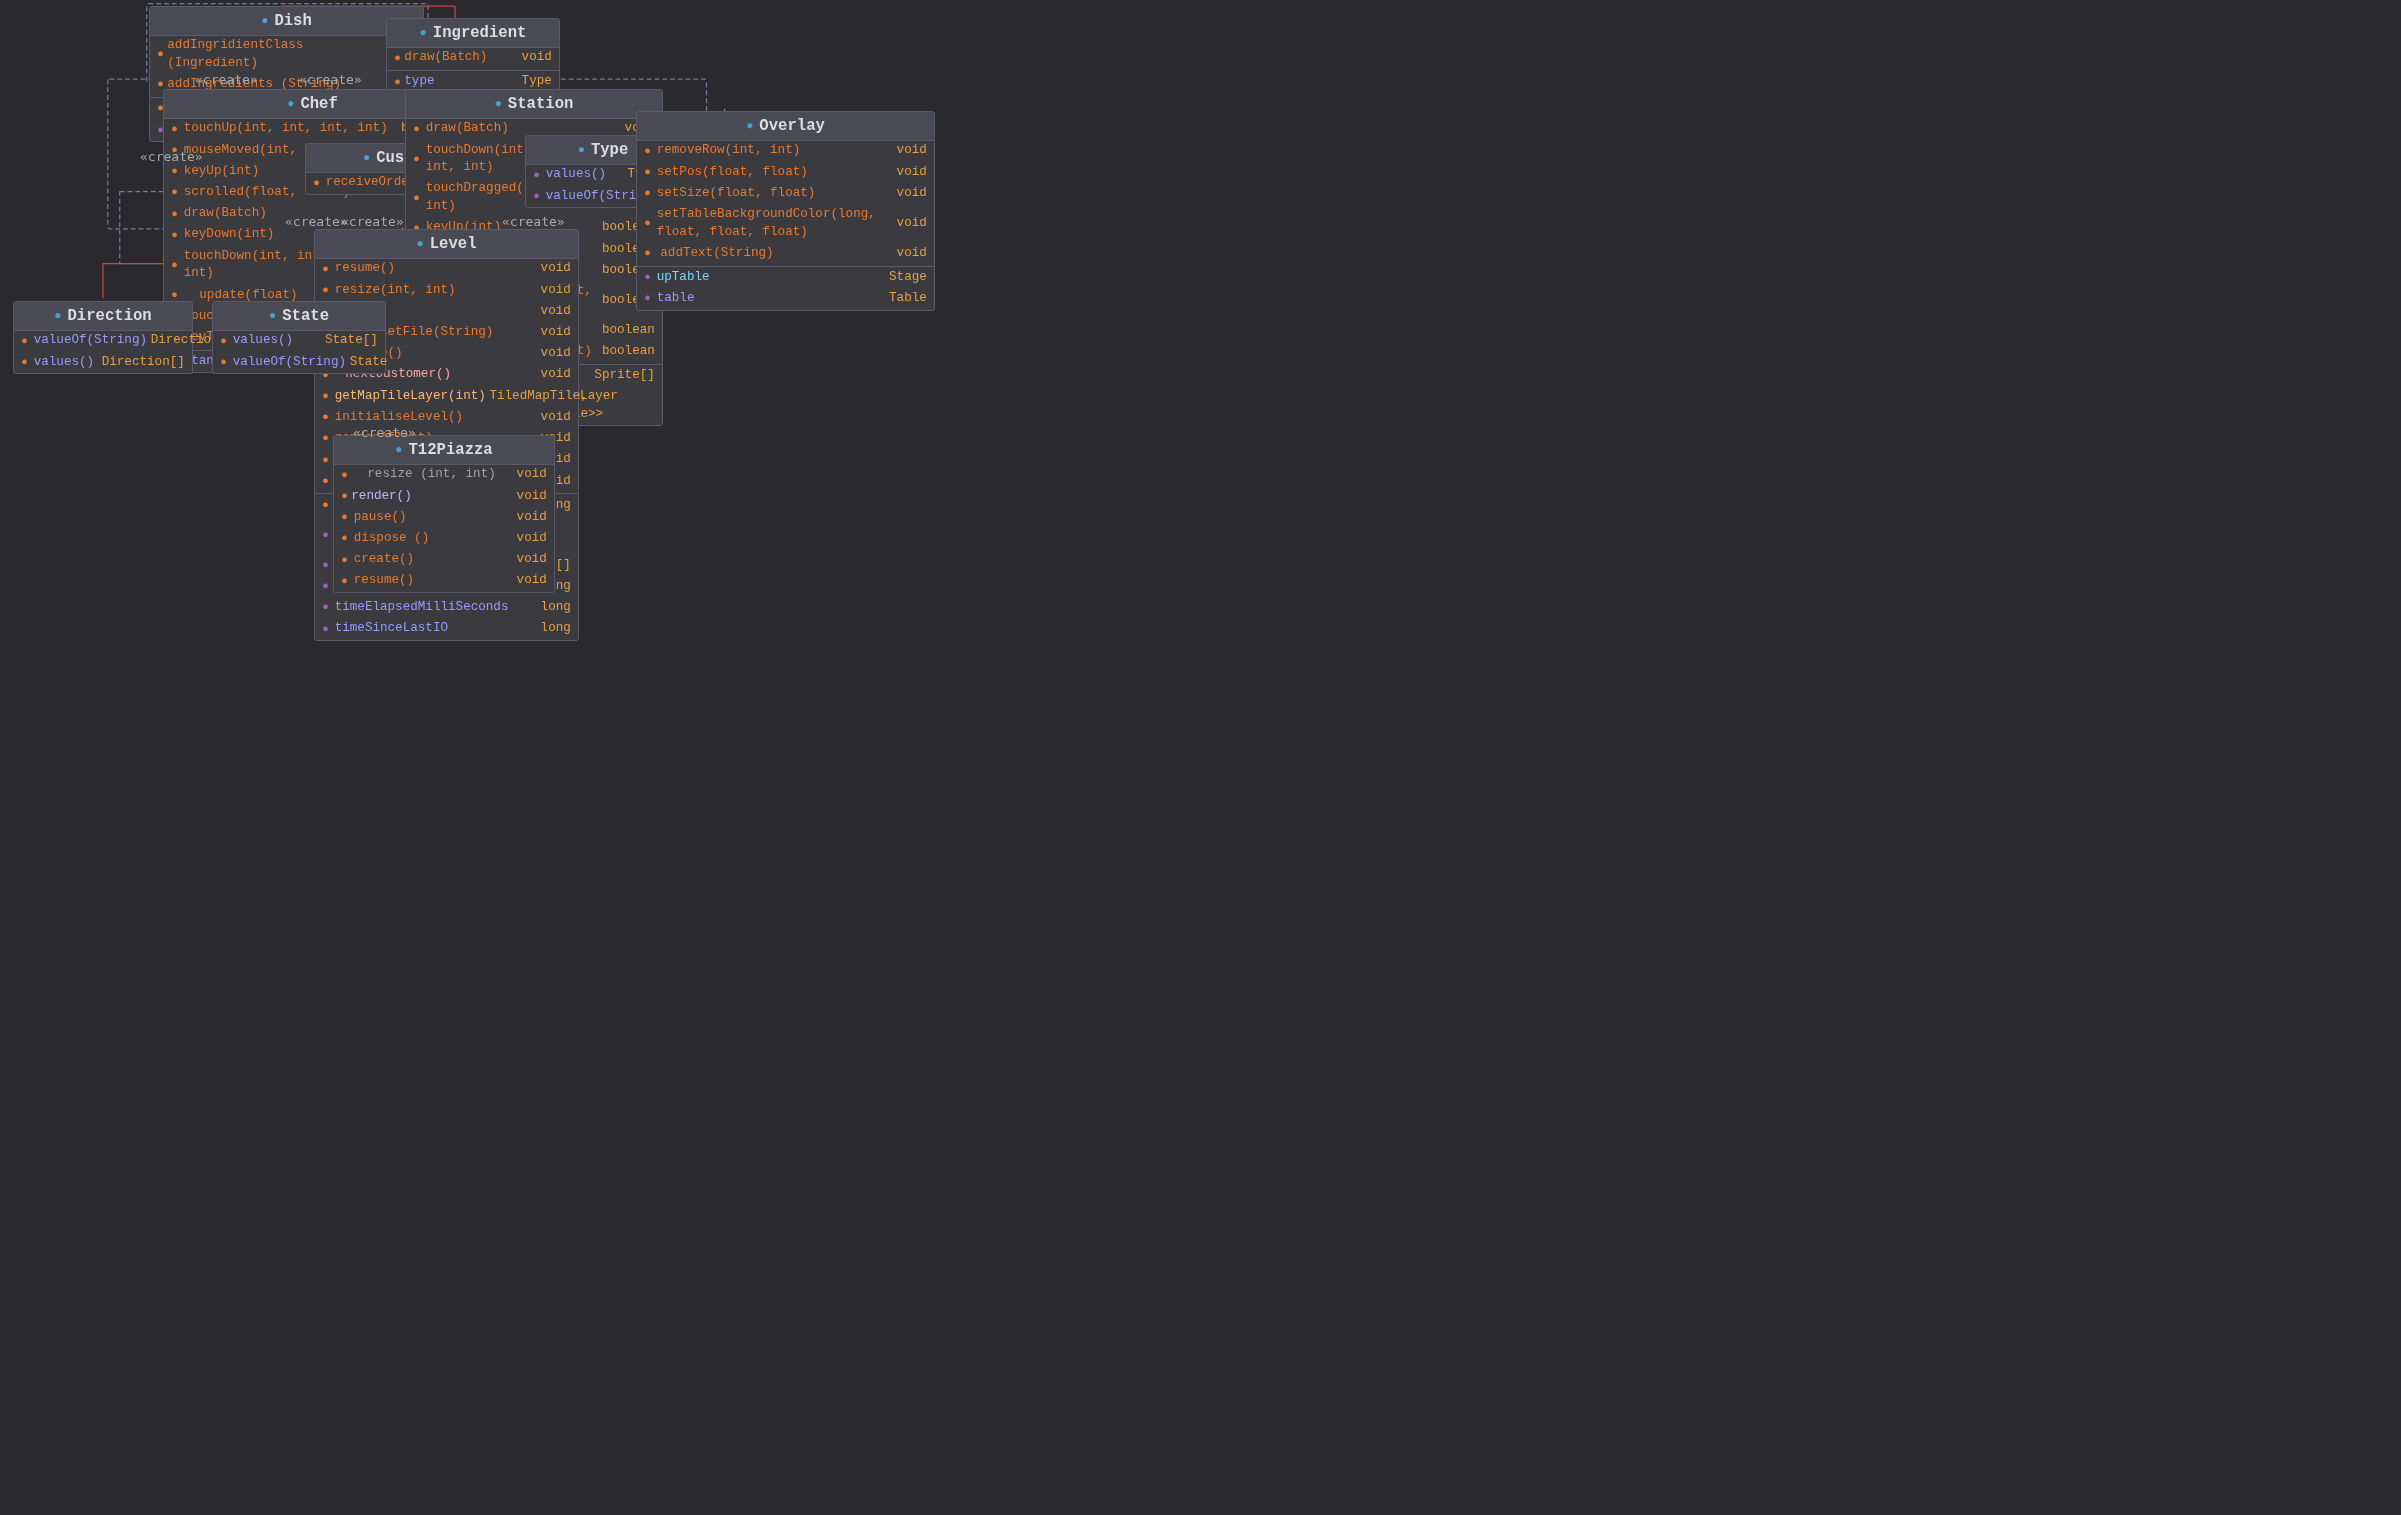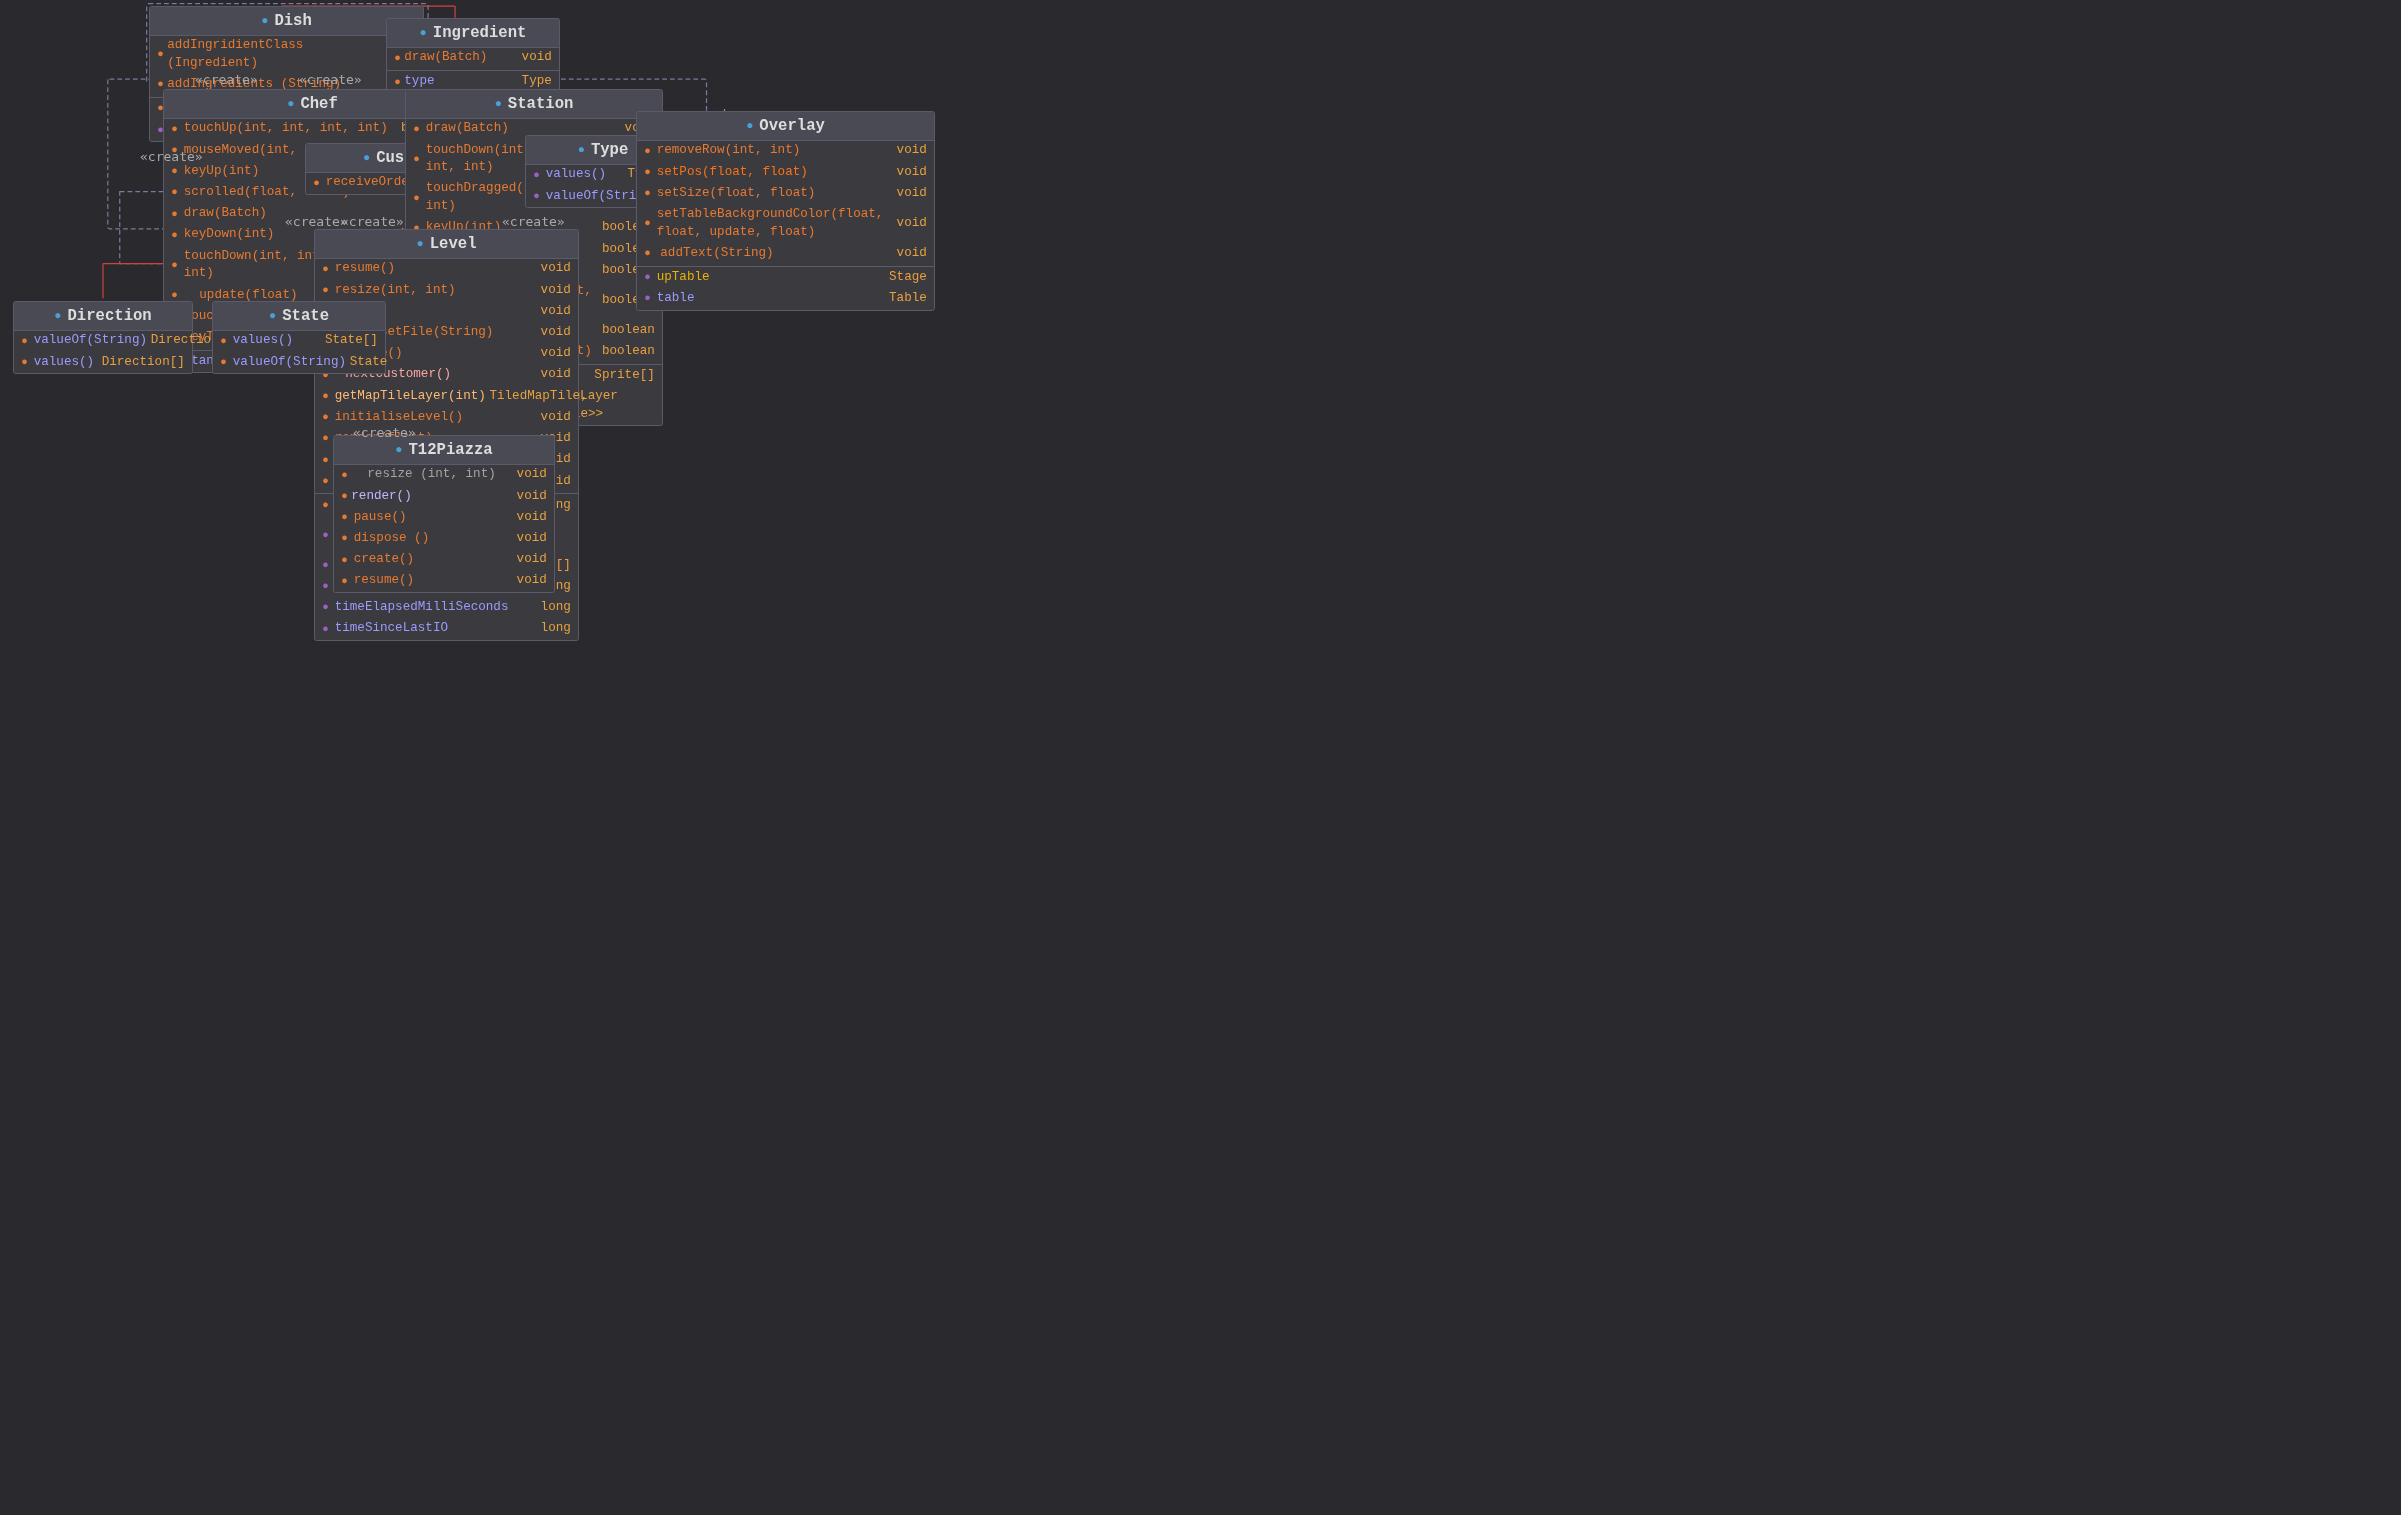--- a/index.html
+++ b/index.html
@@ -346,31 +346,31 @@
       <span style="color:#f97316;margin-left:2.4px">setPos(float, float)</span>
       <span class="return-type">void</span>
     </div>
   <div class="uml-row">
       <span class="dot-orange">●</span>
       <span style="color:#e87a30;margin-left:2.4px">setSize(float, float)</span>
       <span class="return-type">void</span>
     </div>
   <div class="uml-row">
       <span class="dot-orange">●</span>
-      <span style="color:#e87a30;margin-left:2.4px">setTableBackgroundColor(float, float, update, float)</span>
+      <span style="color:#e87a30;margin-left:2.4px">setTableBackgroundColor(long, float, float, float)</span>
       <span class="return-type">void</span>
     </div>
   <div class="uml-row">
       <span class="dot-orange">●</span>
       <span style="color:#e87a30;margin-left:6px">addText(String)</span>
       <span class="return-type">void</span>
     </div>
   <div class="uml-row separator">
       <span class="dot-purple">●</span>
-      <span style="color:#eab308;margin-left:2.4px">upTable</span>
+      <span style="color:#7dd3fc;margin-left:2.4px">upTable</span>
       <span class="return-type">Stage</span>
     </div>
   <div class="uml-row">
       <span class="dot-purple">●</span>
       <span style="color:#9b9bff;margin-left:2.4px">table</span>
       <span class="return-type">Table</span>
     </div>
 </div>
 
 <div class="uml-box" style="left:314px; top:229px; width:265px;">

